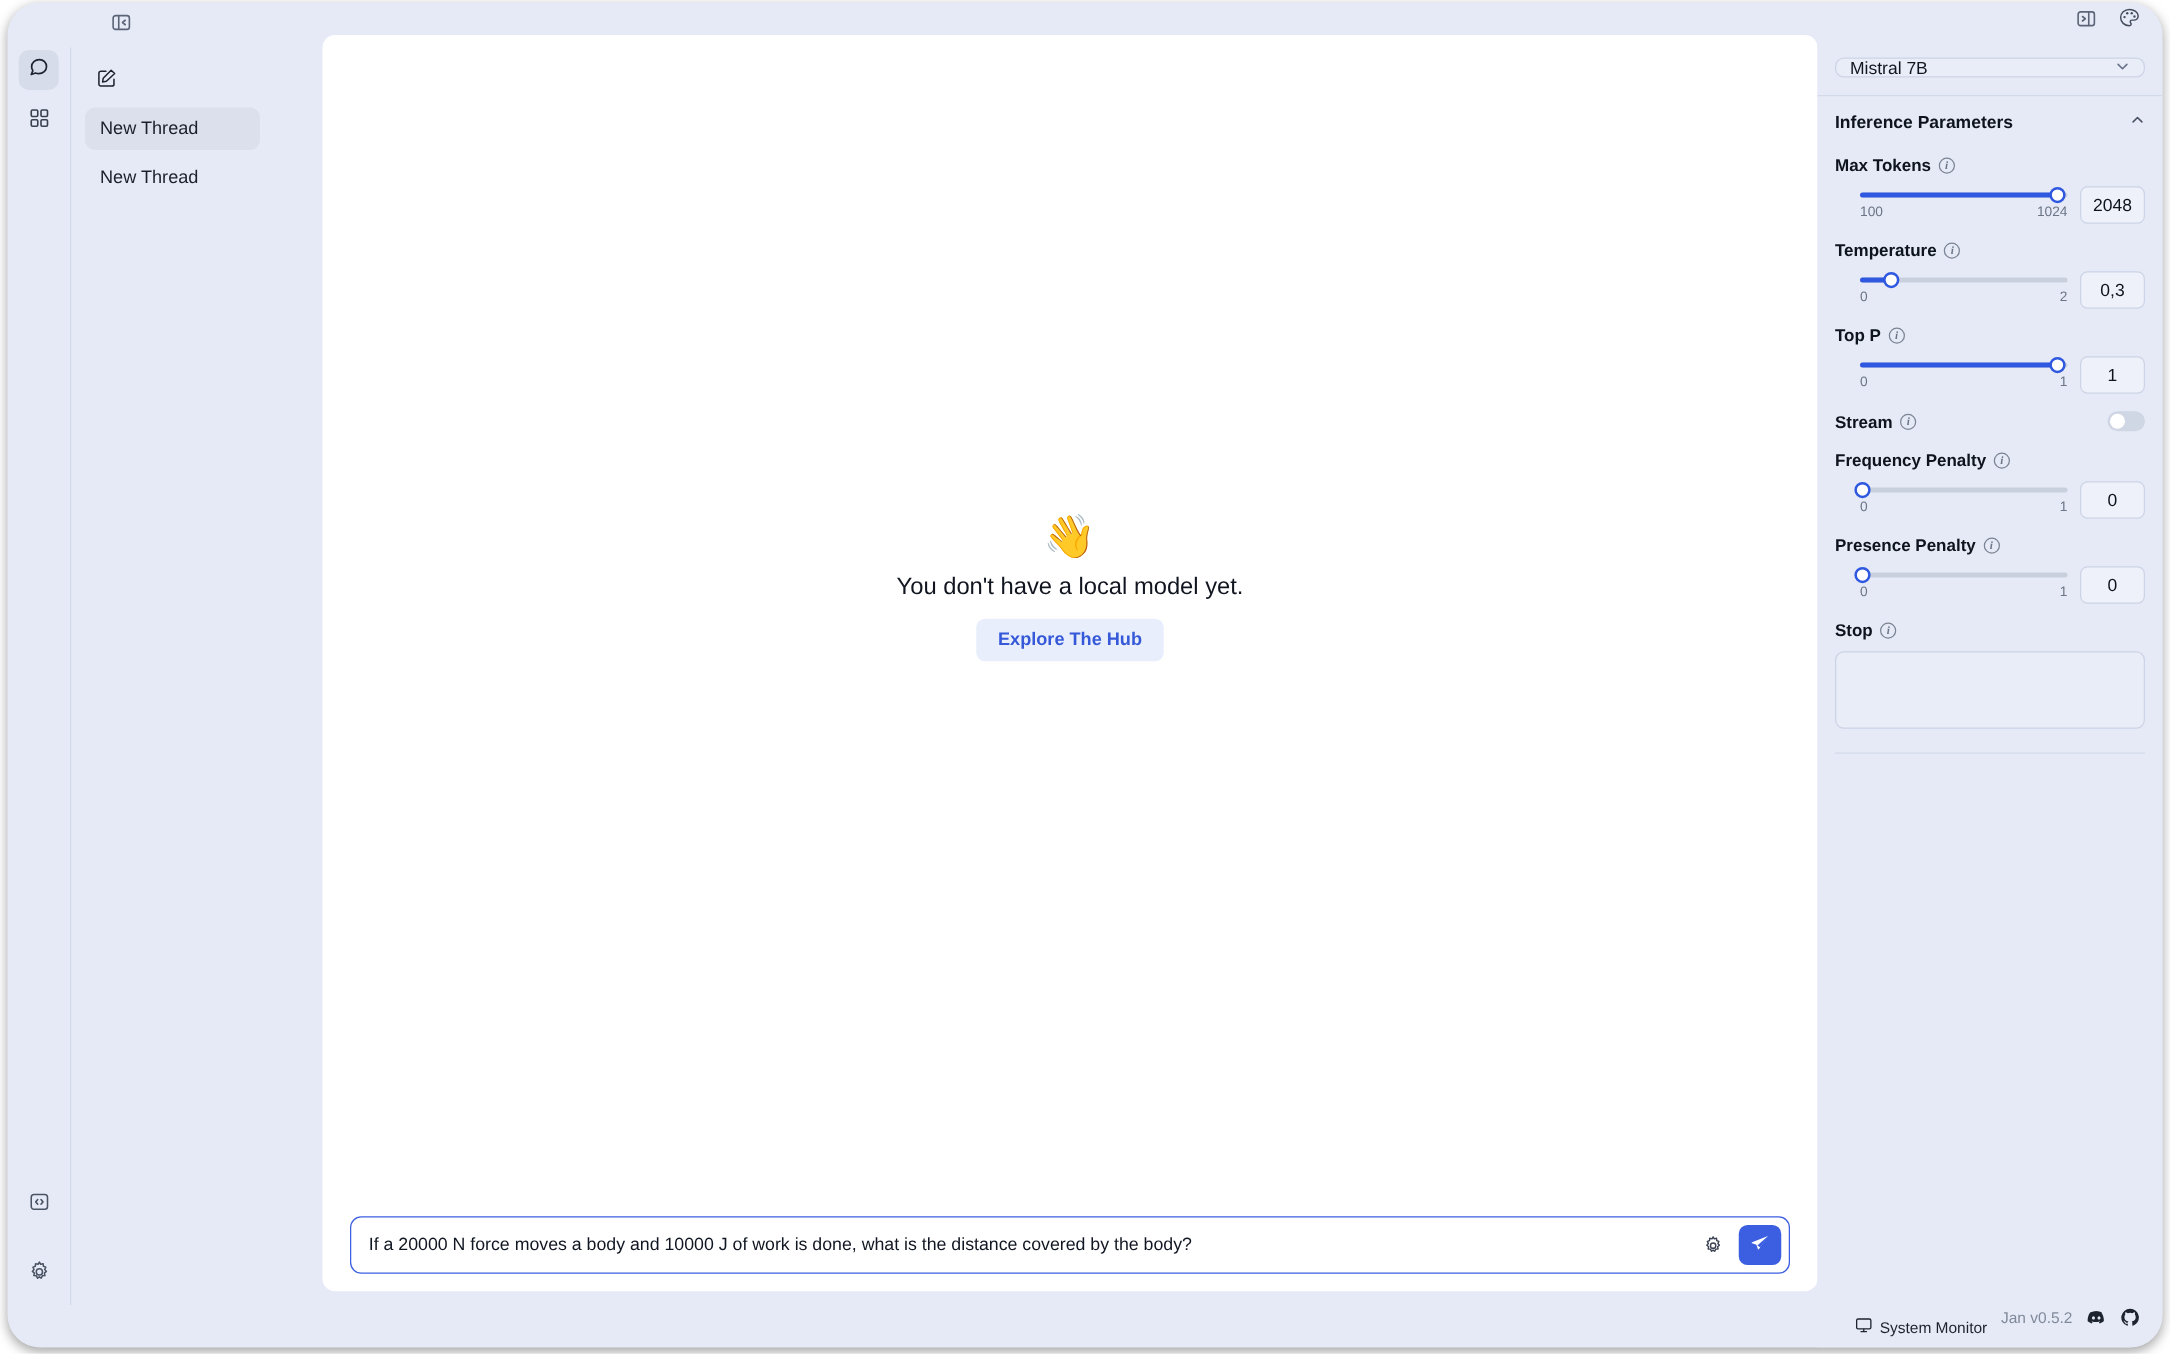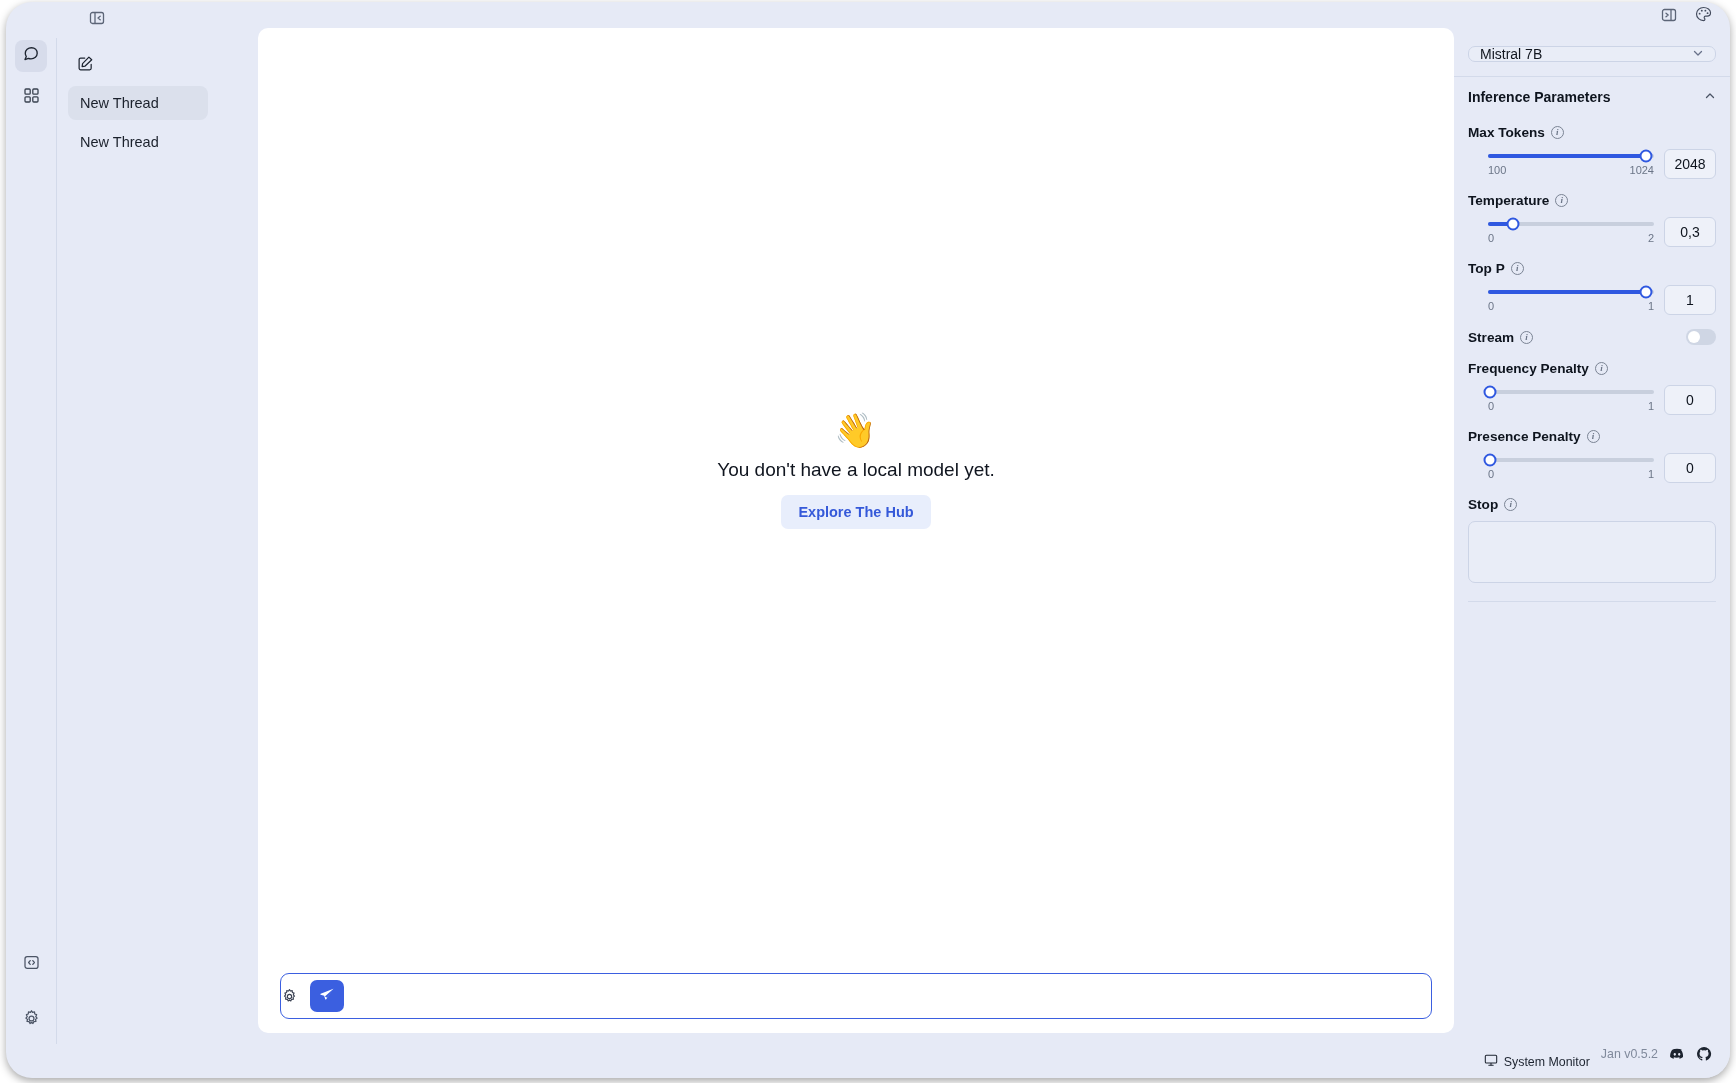--- a/index.html
+++ b/index.html
@@ -379,20 +379,21 @@
   </div>
 
   <div class="main">
     <div class="empty-state">
       <div class="wave">👋</div>
       <div class="empty-text">You don't have a local model yet.</div>
       <button class="explore-btn">Explore The Hub</button>
     </div>
 
     <div class="composer">
+      <input class="composer-input" type="text" value="If a 20000 N force moves a body and 10000 J of work is done, what is the distance covered by the body?" style="">
       <div class="composer-gear">
         <svg width="17" height="17" viewBox="0 0 20 20" fill="none" stroke="#3c4354" stroke-width="1.35">
           <circle cx="10" cy="10" r="2.5"></circle>
           <path d="M10 1.8 11.1 3.6 13.2 3.1 13.4 5.3 15.4 6 14.5 8 15.9 9.6 14.2 11 14.7 13.1 12.5 13.3 11.5 15.3 10 14.2 8.5 15.3 7.5 13.3 5.3 13.1 5.8 11 4.1 9.6 5.5 8 4.6 6 6.6 5.3 6.8 3.1 8.9 3.6z" stroke-linejoin="round"></path>
         </svg>
       </div>
       <button class="send-btn">
         <span>
           <svg width="16" height="16" viewBox="0 0 18 18" fill="#ffffff">
             <path d="M16.2 2.1 1.9 7.6c-.5.2-.5.9 0 1.05l3.9 1.25 1.25 3.9c.15.5.85.5 1.05 0z M6.6 10.6 l9.4-8.3 -6.9 9.9z"></path>

